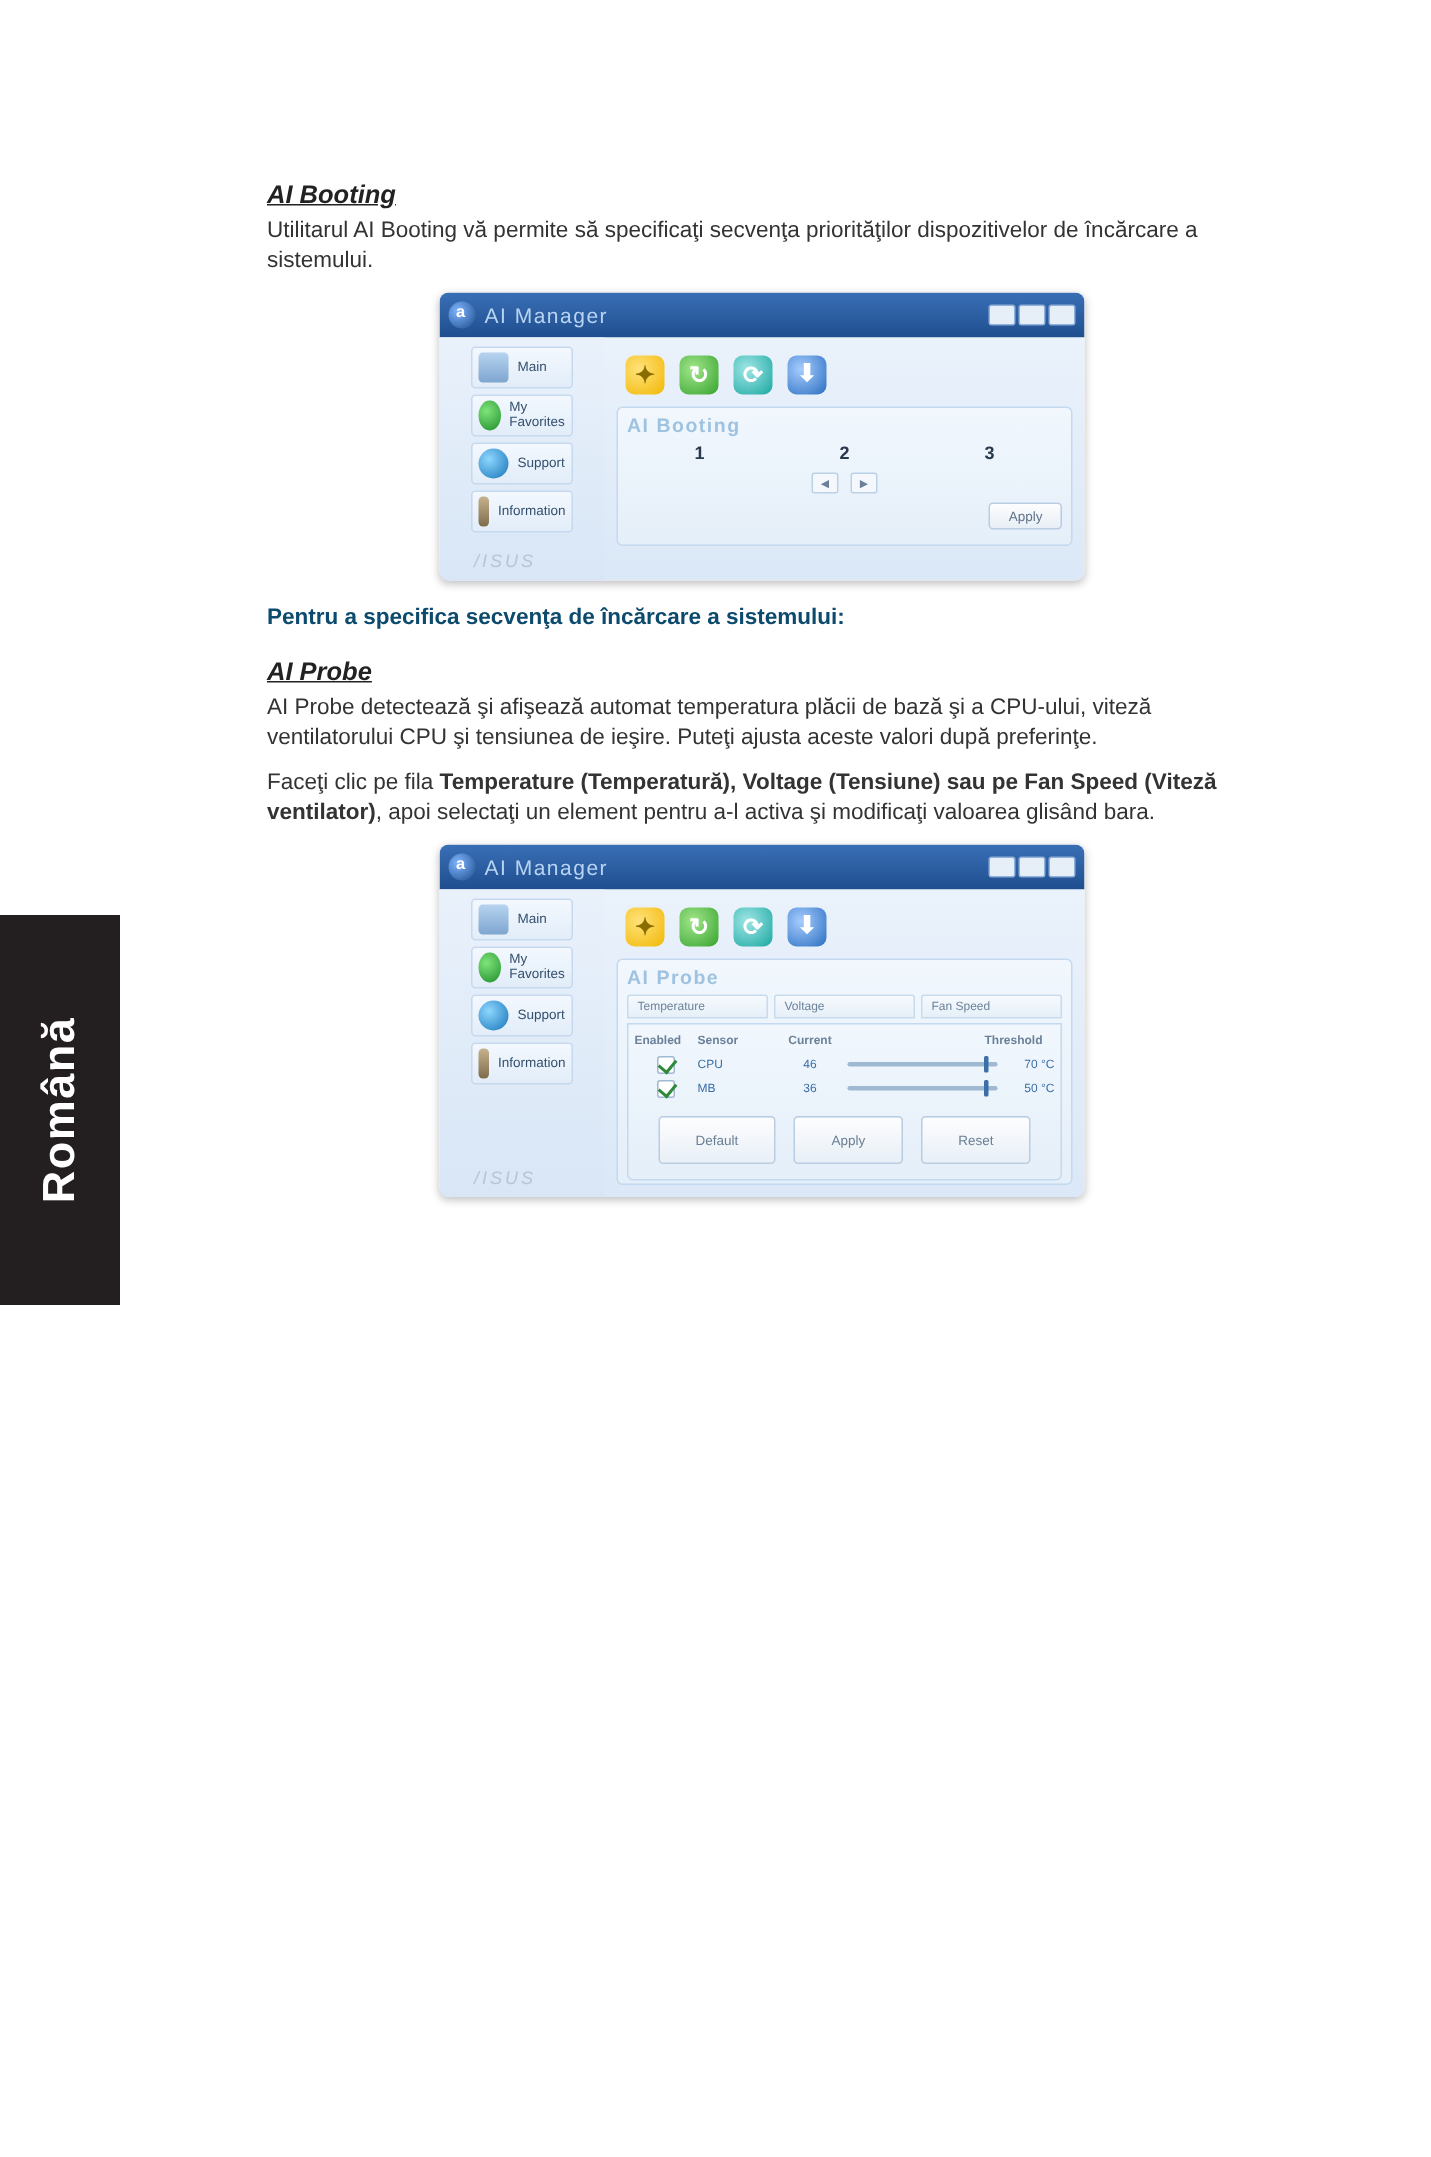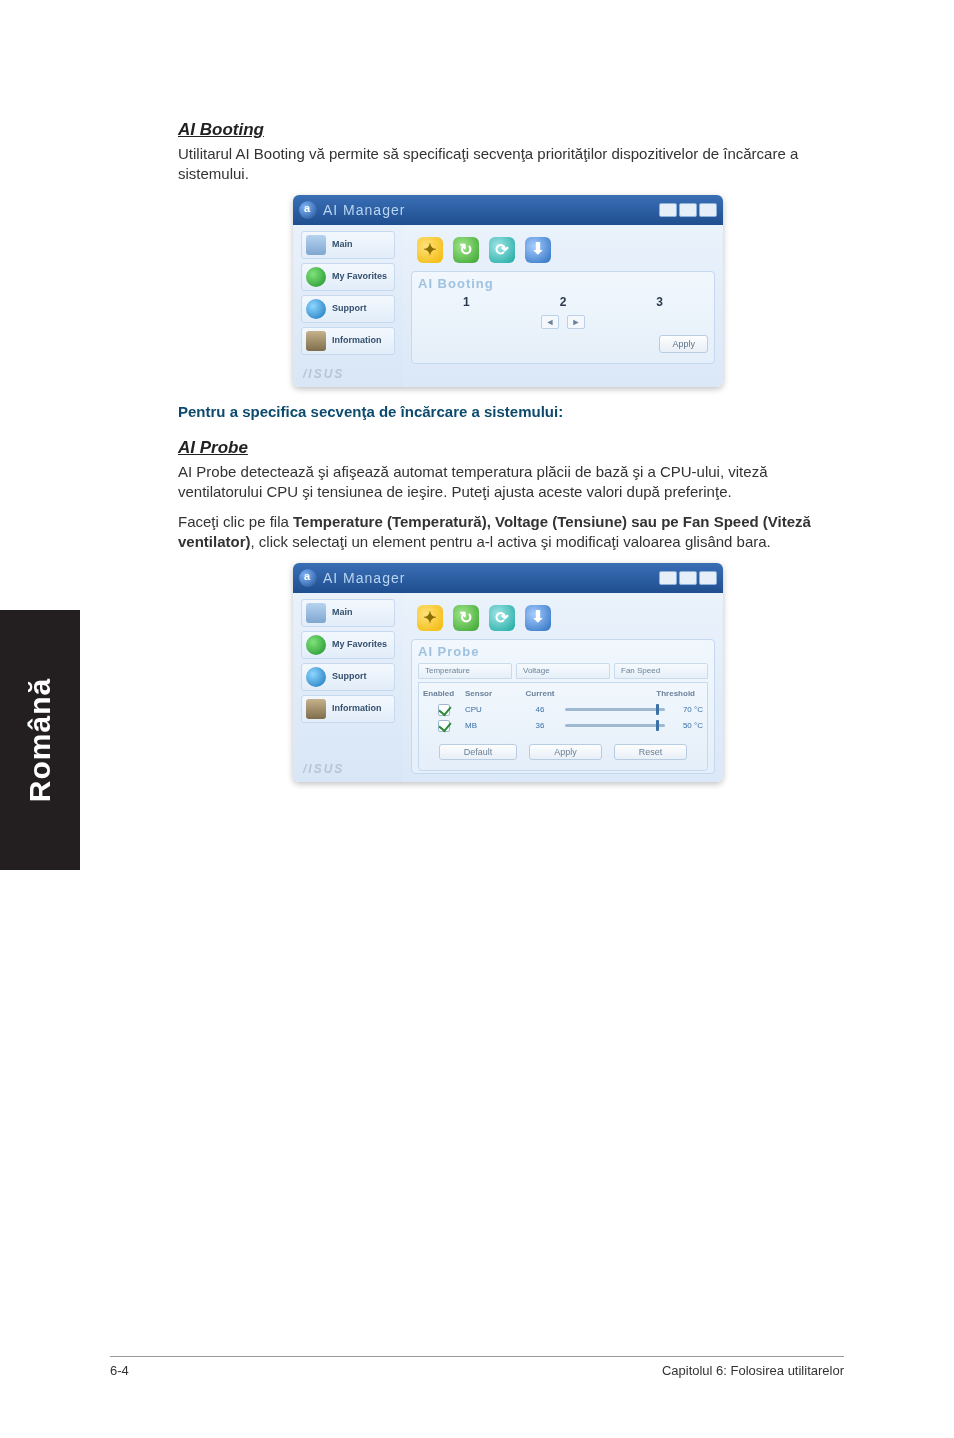--- a/index.html
+++ b/index.html
@@ -11,21 +11,21 @@
   .screenshot-wrap { display:flex; justify-content:center; margin: 8px 0 16px 0; }
   .appwin { width: 430px; border-radius: 6px; overflow: hidden; box-shadow: 0 2px 6px rgba(0,0,0,0.25); font-size: 10px; }
   .appwin-title { display:flex; align-items:center; justify-content:space-between; height:30px; padding:0 6px; background: linear-gradient(#3a6fb6, #1f4e8f); }
   .appwin-title-left { display:flex; align-items:center; gap:6px; }
   .title-logo { width:18px; height:18px; border-radius:50%; background: radial-gradient(circle at 35% 35%, #7fb6ff, #1b4a8a); position:relative; }
   .title-logo::after { content:"a"; position:absolute; left:5px; top:1px; color:#fff; font-size:11px; font-weight:bold; }
   .title-text { color:#b8d4f2; font-size:14px; font-family: 'Arial'; letter-spacing:1px; }
   .winbtns { display:flex; gap:2px; }
   .winbtn { width:18px; height:14px; background:#e6eef8; border:1px solid #8fb0d8; border-radius:2px; }
   .appwin-body { display:flex; background: linear-gradient(#eaf2fb, #dbe8f7); }
-  .sidebar { width:110px; padding:6px 8px; background: linear-gradient(#e9f1fb, #d8e6f6); display:flex; flex-direction:column; gap:4px;font-weight:bold; }
+  .sidebar { width:110px; padding:6px 21px; background: linear-gradient(#e9f1fb, #d8e6f6); display:flex; flex-direction:column; gap:4px; }
   .side-item { display:flex; align-items:center; gap:6px; height:28px; padding:0 4px; background: linear-gradient(#f3f8fe, #e2edf9); border:1px solid #c7d9ee; border-radius:3px; }
   .side-icon { width:20px; height:20px; border-radius:3px; }
   .si-green { background: radial-gradient(circle at 35% 35%, #7fe37a, #1e8f2c); border-radius:50%; }
   .si-blue { background: radial-gradient(circle at 35% 35%, #8dd7ff, #1673b8); border-radius:50%; }
   .si-disp { background: linear-gradient(#b7d3f0,#7ea6d0); border-radius:3px; }
   .si-img { background: linear-gradient(#c6b28c,#7e6d4d); border-radius:3px; }
   .side-label { font-size:9px; color:#34506e; line-height:1.1; }
   .main-panel { flex:1; padding:8px; }
   .icon-row { display:flex; gap:10px; padding:4px 6px; }
   .top-icon { width:26px; height:26px; border-radius:6px; display:flex; align-items:center; justify-content:center; font-size:16px; font-weight:bold; }
@@ -65,21 +65,21 @@
   .probe-enab { width:42px; display:flex; justify-content:center; }
   .probe-chk { width:12px; height:12px; border:1px solid #9fb9d2; background:#fff; border-radius:2px; position:relative; }
   .probe-chk.checked::after { content:""; position:absolute; left:2px; top:-1px; width:6px; height:9px; border-right:2px solid #2d8a3a; border-bottom:2px solid #2d8a3a; transform: rotate(40deg); }
   .probe-sens { width:50px; color:#3a6fa8; }
   .probe-cur { width:50px; text-align:center; color:#3a6fa8;}
   .probe-slider-wrap { flex:1; display:flex; align-items:center; gap:4px; }
   .probe-slider { flex:1; height:3px; background:#9fb9d2; border-radius:2px; position:relative; }
   .probe-slider::after { content:""; position:absolute; right:6px; top:-4px; width:3px; height:11px; background:#3a6fa8; border-radius:1px; }
   .probe-val { width:34px; text-align:right; color:#3a6fa8; }
   .probe-btns { display:flex; justify-content:center; gap:12px; margin-top:12px; padding-bottom:6px; }
-  .probe-btn { height:16px; padding: 0 24px; background: linear-gradient(#fdfdfd,#e8eff7); border:1px solid #b9cde2; border-radius:3px; font-size:9px; color:#6a7f95; display:flex; align-items:center; }
+  .probe-btn { height:32px; padding: 0 24px; background: linear-gradient(#fdfdfd,#e8eff7); border:1px solid #b9cde2; border-radius:3px; font-size:9px; color:#6a7f95; display:flex; align-items:center; }
 
   .side-tab { position:absolute; left:0; top:610px; width:80px; height:260px; background:#231f20; display:flex; align-items:center; justify-content:center; }
   .side-tab-text { transform: rotate(-90deg); color:#fff; font-size:30px; font-weight:bold; letter-spacing:1px; white-space:nowrap; }
 
   .footer { position:absolute; left:110px; right:110px; bottom:60px; border-top:1px solid #999; padding-top:6px; display:flex; justify-content:space-between; font-size:13px; color:#333; }
 </style>
 </head>
 <body>
 
 <div class="page">
@@ -154,21 +154,21 @@
           </div>
         </div>
       </div>
     </div>
 
     <div class="subhead">Pentru a specifica secvenţa de încărcare a sistemului:</div>
 
     <div class="heading" style="margin-top:18px;">AI Probe</div>
     <div class="para">AI Probe detectează şi afişează automat temperatura plăcii de bază şi a CPU-ului, viteză ventilatorului CPU şi tensiunea de ieşire. Puteţi ajusta aceste valori după preferinţe.</div>
     <div class="para">
-      <span>Faceţi clic pe fila </span><span class="bold">Temperature (Temperatură), Voltage (Tensiune) sau pe Fan Speed (Viteză ventilator)</span><span>, click selectaţi un element pentru a-l activa şi modificaţi valoarea glisând bara.</span>
+      <span>Faceţi clic pe fila </span><span class="bold">Temperature (Temperatură), Voltage (Tensiune) sau pe Fan Speed (Viteză ventilator)</span><span>, apoi selectaţi un element pentru a-l activa şi modificaţi valoarea glisând bara.</span>
     </div>
 
     <div class="screenshot-wrap">
       <div class="appwin">
         <div class="appwin-title">
           <div class="appwin-title-left">
             <div class="title-logo"></div>
             <div class="title-text">AI Manager</div>
           </div>
           <div class="winbtns">
@@ -250,17 +250,13 @@
                 </div>
               </div>
             </div>
           </div>
         </div>
       </div>
     </div>
 
   </div>
 
-  <div class="footer">
-    <div>6-4</div>
-    <div>Capitolul 6: Folosirea utilitarelor</div>
-  </div>
 </div>
 
 </body></html>

